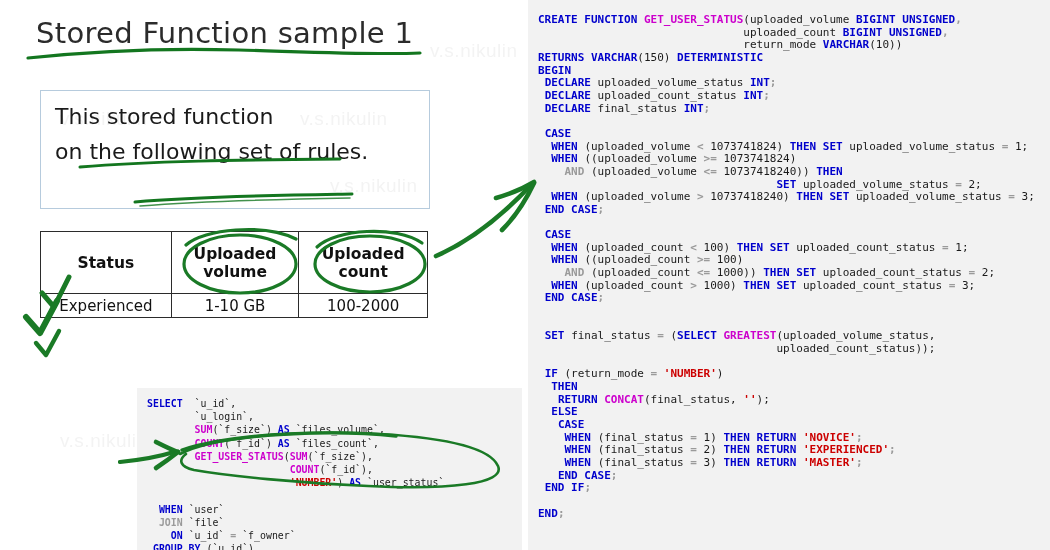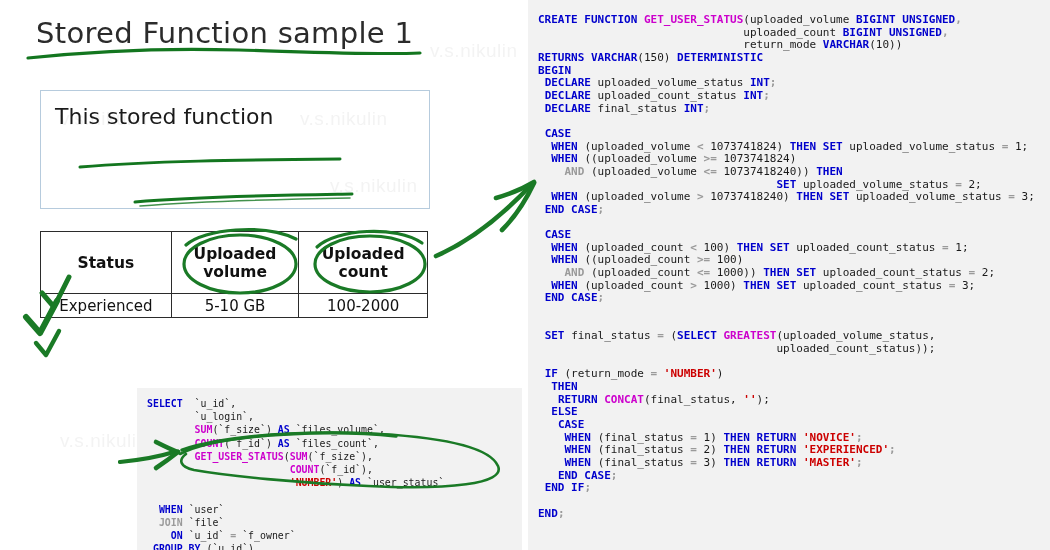--- a/index.html
+++ b/index.html
@@ -138,20 +138,21 @@
 <div class="left-col">
 
   <div class="title">Stored Function sample 1</div>
 
   <svg class="title-underline" viewBox="0 0 400 18">
     <path d="M4,14 C70,7 150,4 215,6 C285,8 350,11 396,9" fill="none" stroke="#13761f" stroke-width="3.2" stroke-linecap="round"></path>
   </svg>
 
   <div class="callout">
     <p>This stored function</p>
+    <p>on the following set of rules.</p>
   </div>
 
   <svg class="callout-scribble" viewBox="0 0 400 125">
     <path d="M40,77 C110,71 200,70 300,69" fill="none" stroke="#13761f" stroke-width="3" stroke-linecap="round"></path>
     <path d="M95,112 C160,106 250,105 312,104" fill="none" stroke="#13761f" stroke-width="3" stroke-linecap="round"></path>
     <path d="M100,116 C165,111 252,109 310,108" fill="none" stroke="#13761f" stroke-width="1.6" stroke-linecap="round" opacity=".8"></path>
   </svg>
 
   <div class="tbl-wrap">
     <table class="rules">
@@ -169,21 +170,21 @@
           </th>
           <th>
             <span>Uploaded</span><br>
             <span>count</span>
           </th>
         </tr>
       </thead>
       <tbody>
         <tr>
           <td>Experienced</td>
-          <td>5-10 GB</td>
+          <td>1-10 GB</td>
           <td>100-2000</td>
         </tr>
       </tbody>
     </table>
   </div>
 
   <svg class="tbl-annot" viewBox="0 0 430 150">
 
     <ellipse cx="226" cy="39" rx="56" ry="29" fill="none" stroke="#1a7a26" stroke-width="3.2"></ellipse>
     <path d="M172,20 C190,4 250,-2 282,14" fill="none" stroke="#1a7a26" stroke-width="3.2" stroke-linecap="round"></path>

